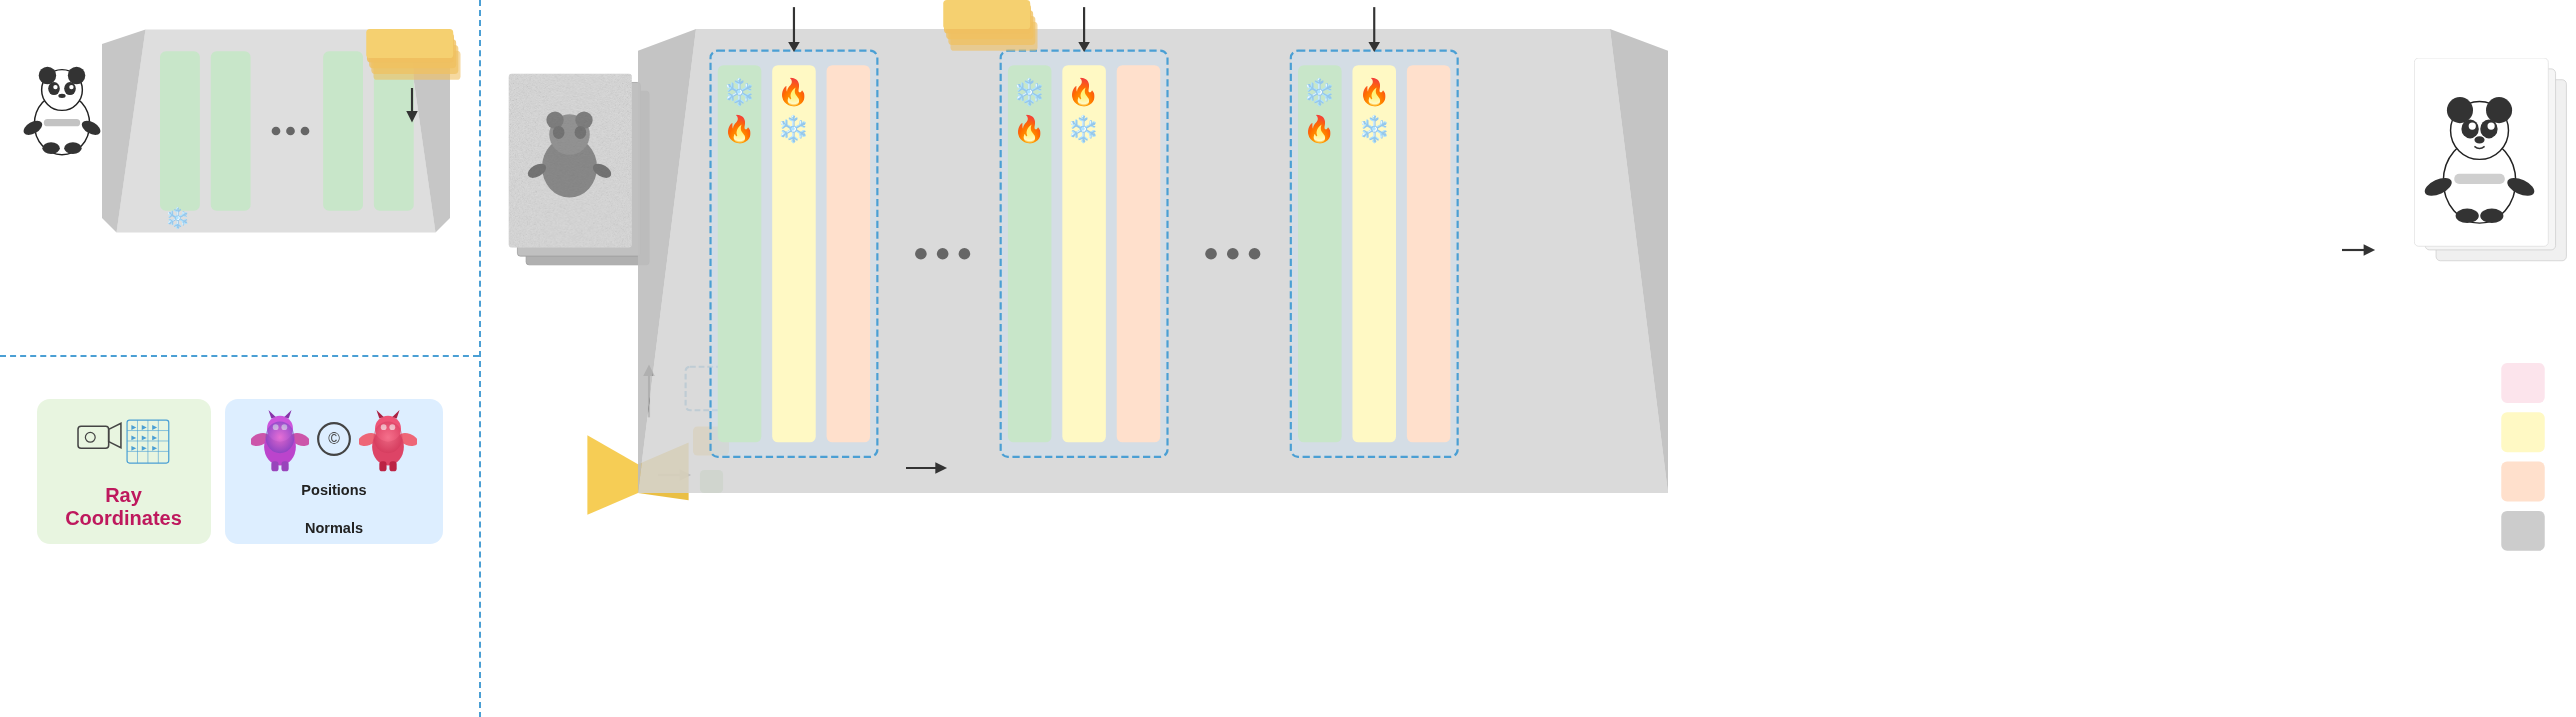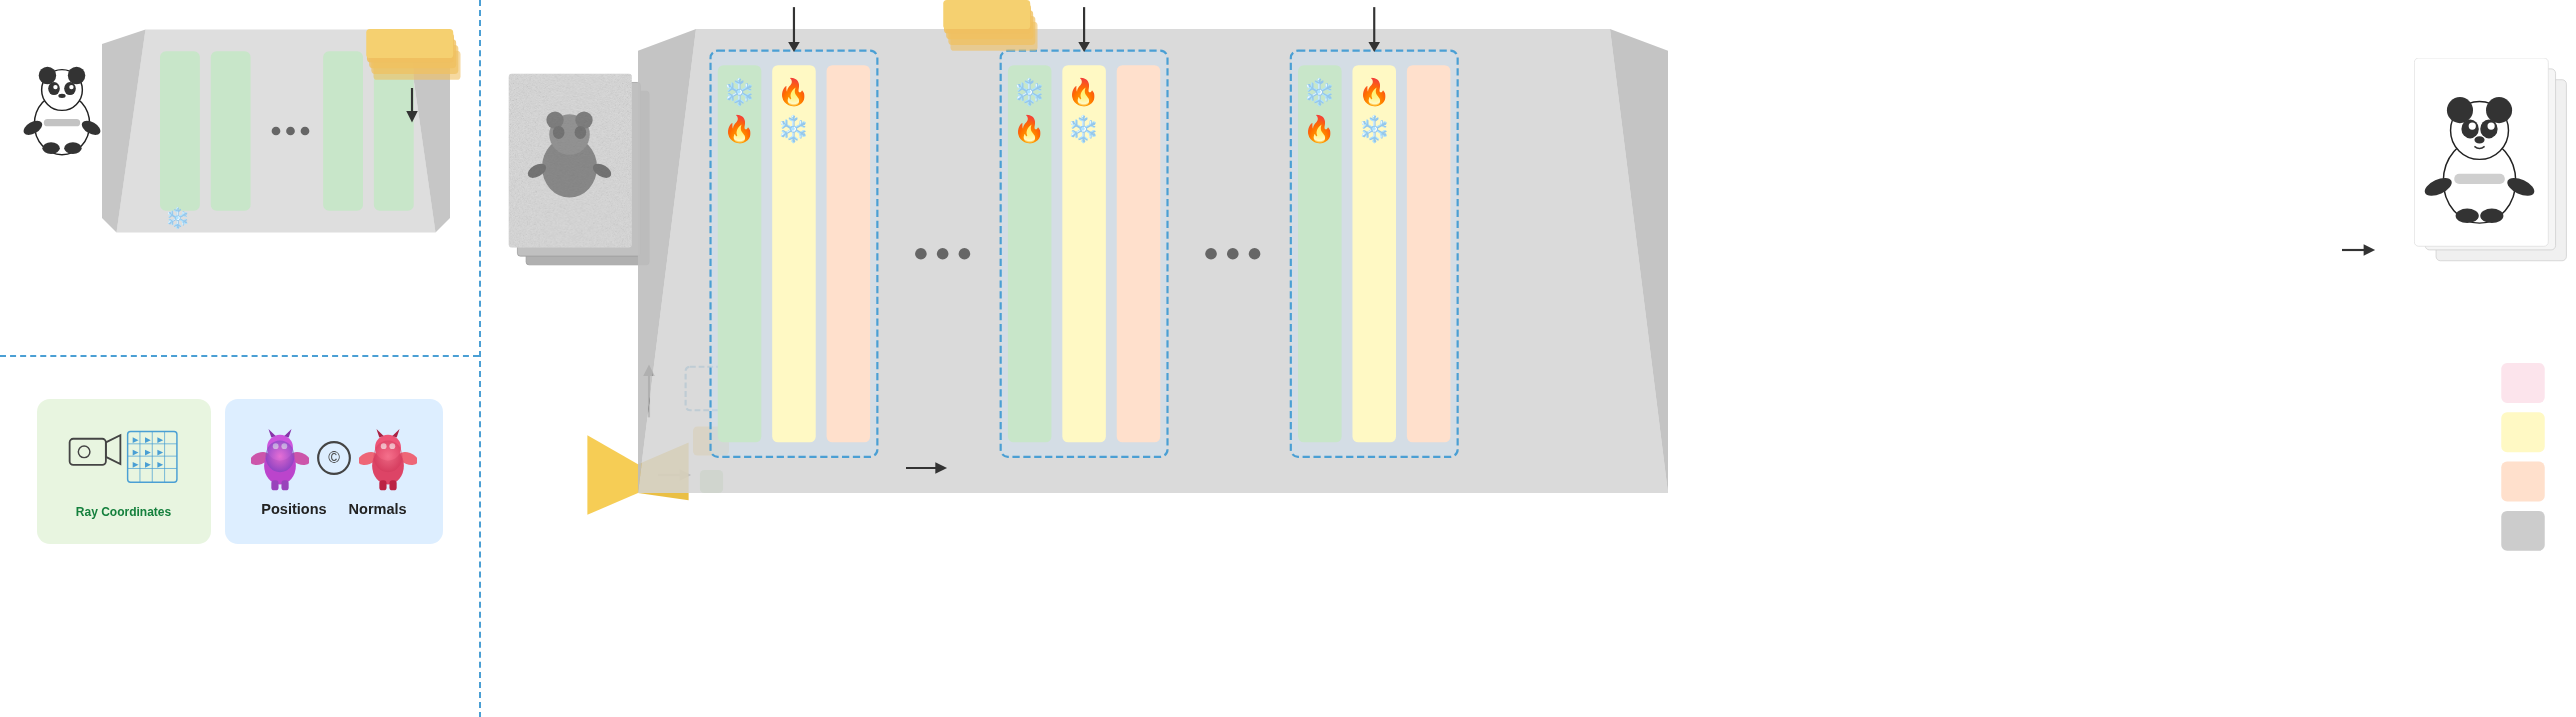--- a/index.html
+++ b/index.html
@@ -83,23 +83,23 @@
       width: 174px;
       height: 145px;
       display: flex;
       flex-direction: column;
       align-items: center;
       justify-content: center;
       gap: 8.7px;
     }
 
     .ray-coordinates-label {
-      font-size: 12px;
+      font-size: 20px;
       font-weight: 600;
-      color: #15803d;
+      color: #be185d;
       text-align: center;
     }
 
     .positions-normals-box {
       background: #ddeeff;
       border-radius: 13px;
       padding: 14.5px 17.4px;
       width: 218px;
       height: 145px;
       display: flex;
@@ -112,21 +112,21 @@
     .pos-norm-row {
       display: flex;
       flex-direction: row;
       align-items: center;
       justify-content: center;
       gap: 7.3px;
     }
 
     .pos-norm-labels {
       display: flex;
-      flex-direction: row;
+      flex-direction: column;
       gap: 22px;
       margin-top: 4.4px;
     }
 
     .pos-norm-label {
       font-size: 14.5px;
       font-weight: 600;
       color: #222;
       text-align: center;
     }

